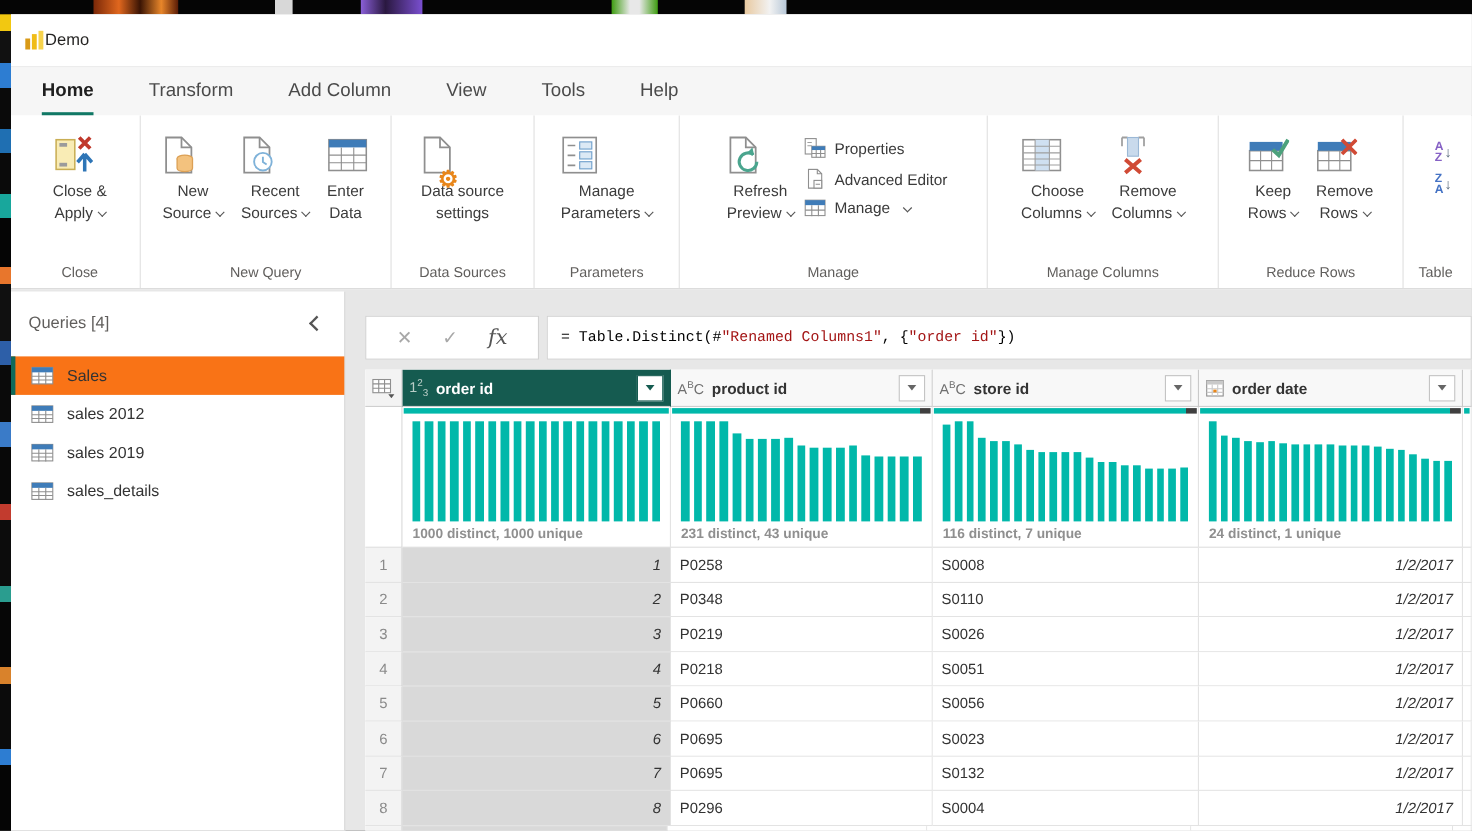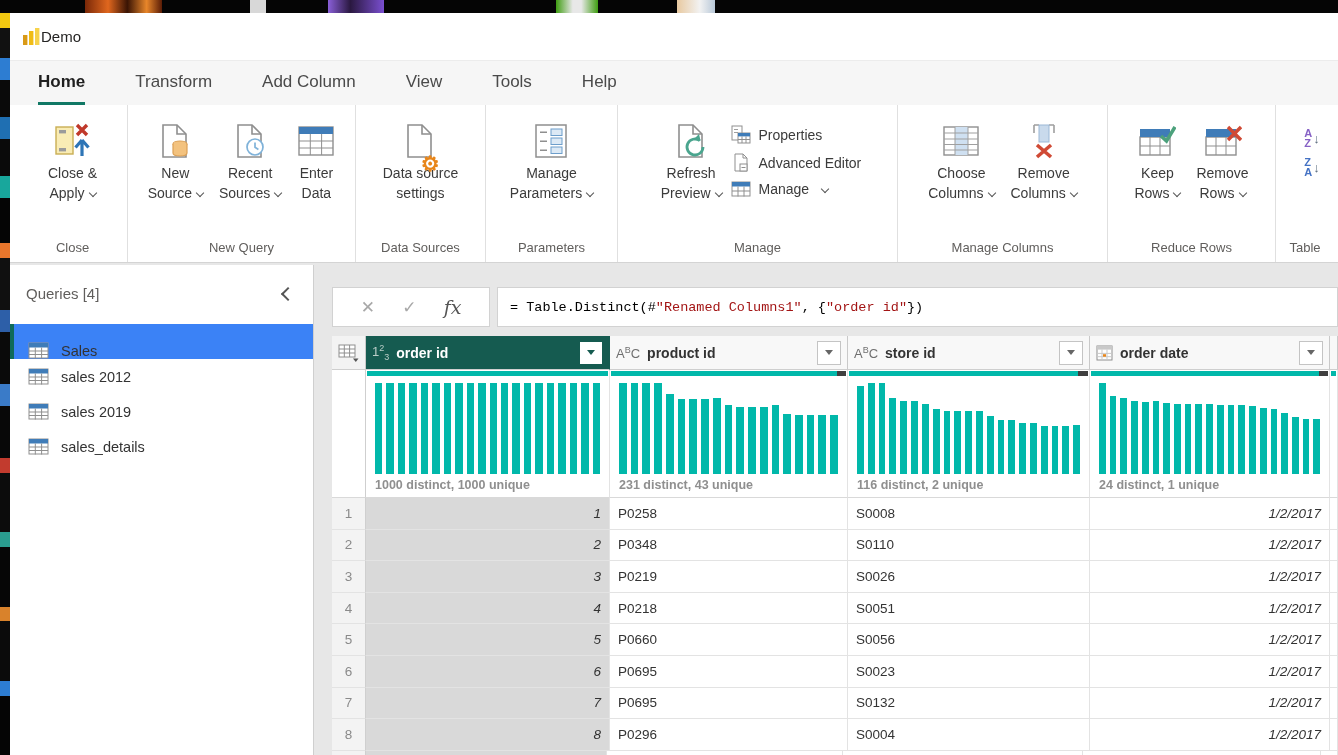--- a/index.html
+++ b/index.html
@@ -17,42 +17,42 @@
   #titlebar .ttl{font-size:15px;color:#252423;margin-left:0;}
   
   #tabrow{position:absolute;left:0;top:47px;right:0;height:45px;background:#f6f6f6;border-top:1px solid #ececec;display:flex;gap:50px;padding-left:28px;box-sizing:border-box;}
   .tab{height:100%;display:flex;align-items:center;font-size:17px;color:#4a4a4a;border-bottom:3px solid transparent;box-sizing:border-box;cursor:default;}
   .tab.active{color:#1f1f1f;font-weight:700;border-bottom-color:#117865;}
   
   #ribbon{position:absolute;left:0;top:92px;right:0;height:158px;background:#fff;border-bottom:1px solid #d4d4d4;display:flex;padding-left:8px;box-sizing:border-box;}
   .rgroup{position:relative;height:100%;border-right:1px solid #e0e0e0;box-sizing:border-box;display:flex;justify-content:center;gap:2px;}
   .rgroup:last-child{border-right:none;}
   .rgroup .glabel{position:absolute;bottom:7px;left:0;right:0;text-align:center;font-size:13px;color:#605e5c;white-space:nowrap;}
-  .rbtn{padding:14px 7px 0 7px;display:flex;flex-direction:column;align-items:center;cursor:default;}
+  .rbtn{padding:14px 7px 0 7px;display:flex;flex-direction:column;align-items:flex-start;cursor:default;}
   .rbtn .icn{height:44px;display:flex;align-items:center;justify-content:center;}
   .rbtn .lbl{font-size:14px;line-height:20px;color:#3b3b3b;text-align:center;white-space:nowrap;}
   .smallstack{display:flex;flex-direction:column;margin-top:20px;gap:9px;align-items:flex-start;}
   .sbtn{display:flex;align-items:center;gap:8px;font-size:14px;color:#3b3b3b;white-space:nowrap;cursor:default;}
   .chev{display:inline-block;width:5px;height:5px;border-right:1.4px solid #555;border-bottom:1.4px solid #555;transform:rotate(45deg);margin-left:5px;vertical-align:2px;}
   .sortcol{display:flex;flex-direction:column;gap:10px;margin-top:24px;align-items:flex-start;padding-left:14px;}
   .sortglyph{display:inline-flex;flex-direction:column;font-size:11px;font-weight:700;line-height:9.5px;}
   .sortarrow{color:#5a6b7d;font-size:13px;margin-left:1px;}
   .sorticon{display:flex;align-items:center;}
   .gearwrap{position:relative;display:inline-block;}
   .gearwrap .gear{position:absolute;right:-4px;bottom:-5px;font-size:21px;color:#e8861a;font-weight:bold;}
   
   #lower{position:absolute;left:0;top:250px;right:0;bottom:0;background:#e7e7e7;}
   
   #sidebar{position:absolute;left:0;top:2px;width:304px;bottom:0;background:#fff;border-right:1px solid #cfcfcf;box-sizing:border-box;}
   #sidebar .shead{display:flex;align-items:center;justify-content:space-between;padding:20px 14px 0 16px;}
   #sidebar .shead .t{font-size:15px;color:#605e5c;}
   .chevleft{display:inline-block;width:8px;height:8px;border-left:2px solid #555;border-bottom:2px solid #555;transform:rotate(45deg);margin-right:6px;cursor:default;}
   #queries-list{margin-top:22px;}
   .qitem{height:35px;display:flex;align-items:center;gap:12px;padding-left:18px;position:relative;font-size:14.5px;color:#333;cursor:default;}
-  .qitem.sel{background:#3b82f6;align-items:flex-end;}
+  .qitem.sel{background:#f97316;}
   .qitem.sel::before{content:"";position:absolute;left:0;top:0;bottom:0;width:4px;background:#0f6a5a;}
   
   #main{position:absolute;left:322px;top:0;right:0;bottom:0;}
   #fxrow{position:absolute;left:0;top:24px;height:40px;right:0;}
   #fxicons{position:absolute;left:0;top:0;width:158px;height:40px;background:#fff;border:1px solid #d2d2d2;box-sizing:border-box;display:flex;align-items:center;justify-content:space-around;padding:0 14px;}
   #fxicons .fi{color:#a8a8a8;font-size:17px;cursor:default;}
   #fxicons .fx{font-family:"DejaVu Serif",serif;font-style:italic;font-size:19px;color:#555;}
   #fxinput{position:absolute;left:165px;top:0;right:0;height:40px;background:#fff;border:1px solid #d2d2d2;box-sizing:border-box;display:flex;align-items:center;padding-left:12px;font-family:"Liberation Mono",monospace;font-size:13.5px;color:#000;white-space:pre;overflow:hidden;}
   #fxinput .str{color:#a31515;}
   
@@ -504,21 +504,21 @@
                 <div class="bar" style="height: 64%;"></div>
                 <div class="bar" style="height: 59%;"></div>
                 <div class="bar" style="height: 59%;"></div>
                 <div class="bar" style="height: 56%;"></div>
                 <div class="bar" style="height: 56%;"></div>
                 <div class="bar" style="height: 53%;"></div>
                 <div class="bar" style="height: 53%;"></div>
                 <div class="bar" style="height: 53%;"></div>
                 <div class="bar" style="height: 54%;"></div>
               </div>
-              <div class="stats">116 distinct, 2 unique</div>
+              <div class="stats">116 distinct, 7 unique</div>
             </div>
             <div class="chartcell" style="width: 240px;">
               <div class="qstrip darkend"></div>
               <div class="bars">
                 <div class="bar" style="height: 100%;"></div>
                 <div class="bar" style="height: 86%;"></div>
                 <div class="bar" style="height: 83%;"></div>
                 <div class="bar" style="height: 80%;"></div>
                 <div class="bar" style="height: 79%;"></div>
                 <div class="bar" style="height: 80%;"></div>

